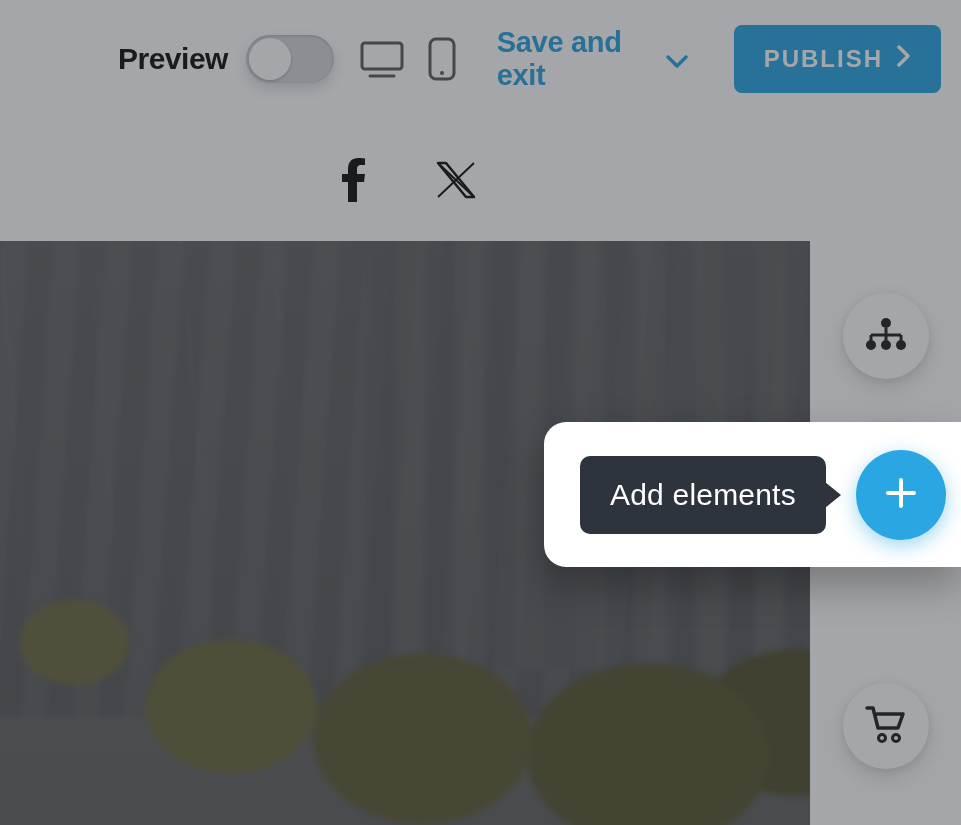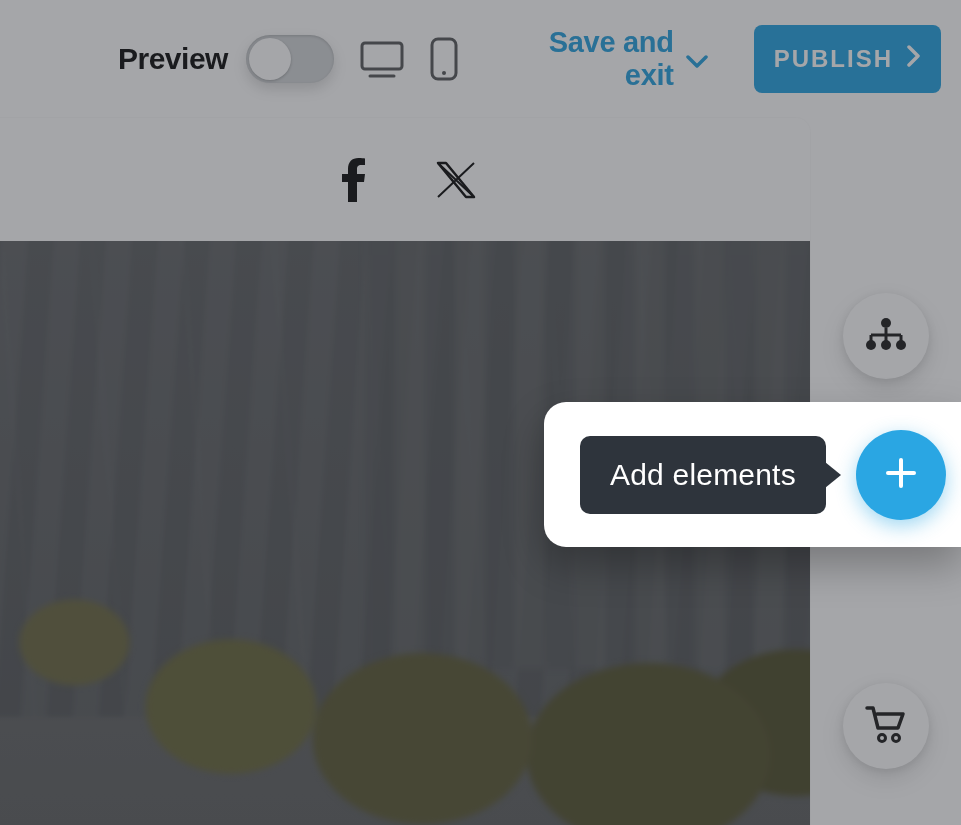--- a/index.html
+++ b/index.html
@@ -12,21 +12,20 @@
       position: relative;
     }
 
     
     .base {
       position: absolute;
       inset: 0;
       background: #ffffff;
       display: flex;
       flex-direction: column;
-      text-align: right;
     }
 
     
     .topbar {
       height: 118px;
       display: flex;
       align-items: center;
       padding: 0 20px 0 118px;
       gap: 18px;
     }
@@ -80,21 +79,21 @@
       color: #2aa3df;
       font-size: 29px;
       font-weight: 700;
       letter-spacing: -0.3px;
     }
     .publish-btn {
       margin-left: 28px;
       background: #29a4e2;
       color: #fff;
       border-radius: 8px;
-      padding: 20px 20px;
+      padding: 20px 30px;
       font-size: 24px;
       font-weight: 800;
       letter-spacing: 2px;
       display: flex;
       align-items: center;
       gap: 14px;
       text-transform: uppercase;
     }
 
     
@@ -192,21 +191,21 @@
       position: absolute;
       inset: 0;
       background: rgba(40,44,50,0.42);
       pointer-events: none;
     }
 
     
     .highlight-cutout {
       position: absolute;
       left: 544px;
-      top: 402px;
+      top: 422px;
       width: 417px; 
       height: 145px;
       background: #ffffff;
       border-top-left-radius: 22px;
       border-bottom-left-radius: 22px;
       box-shadow: 0 18px 40px rgba(0,0,0,0.28);
       display: flex;
       align-items: center;
       padding-left: 36px;
     }

